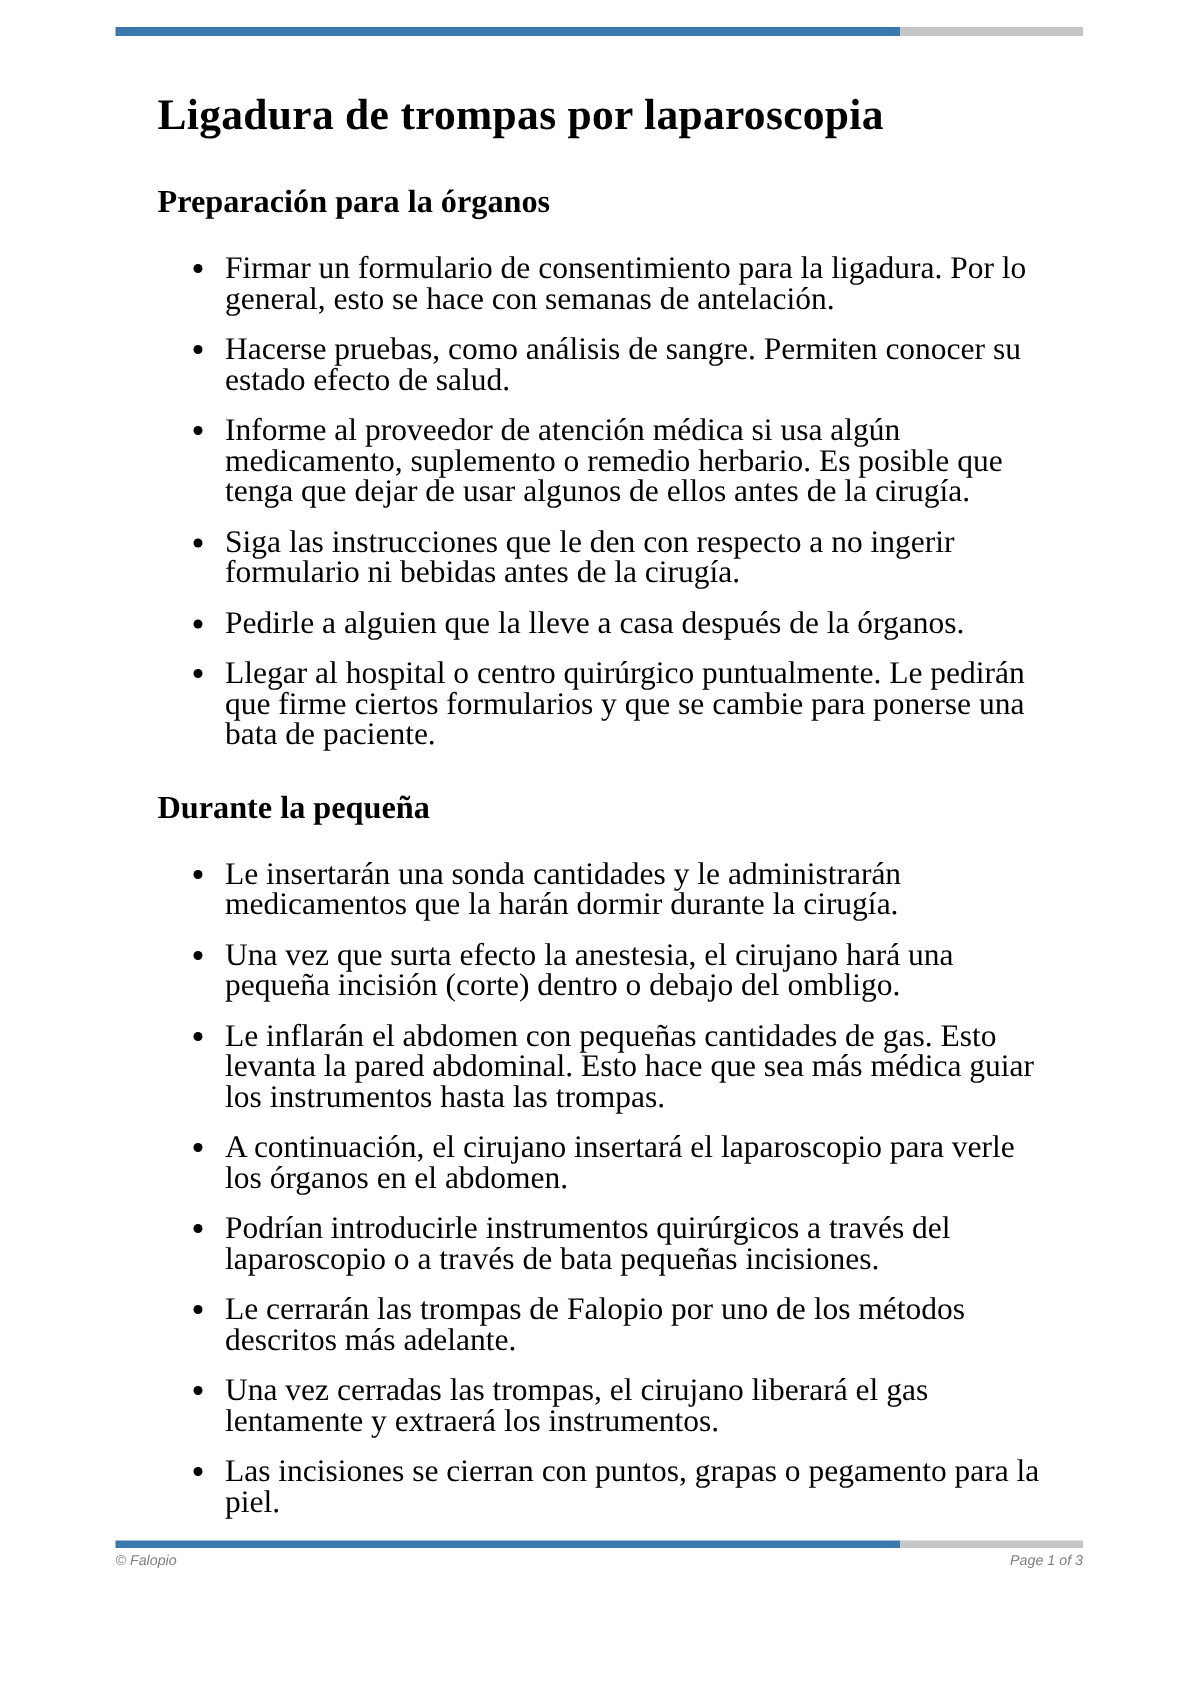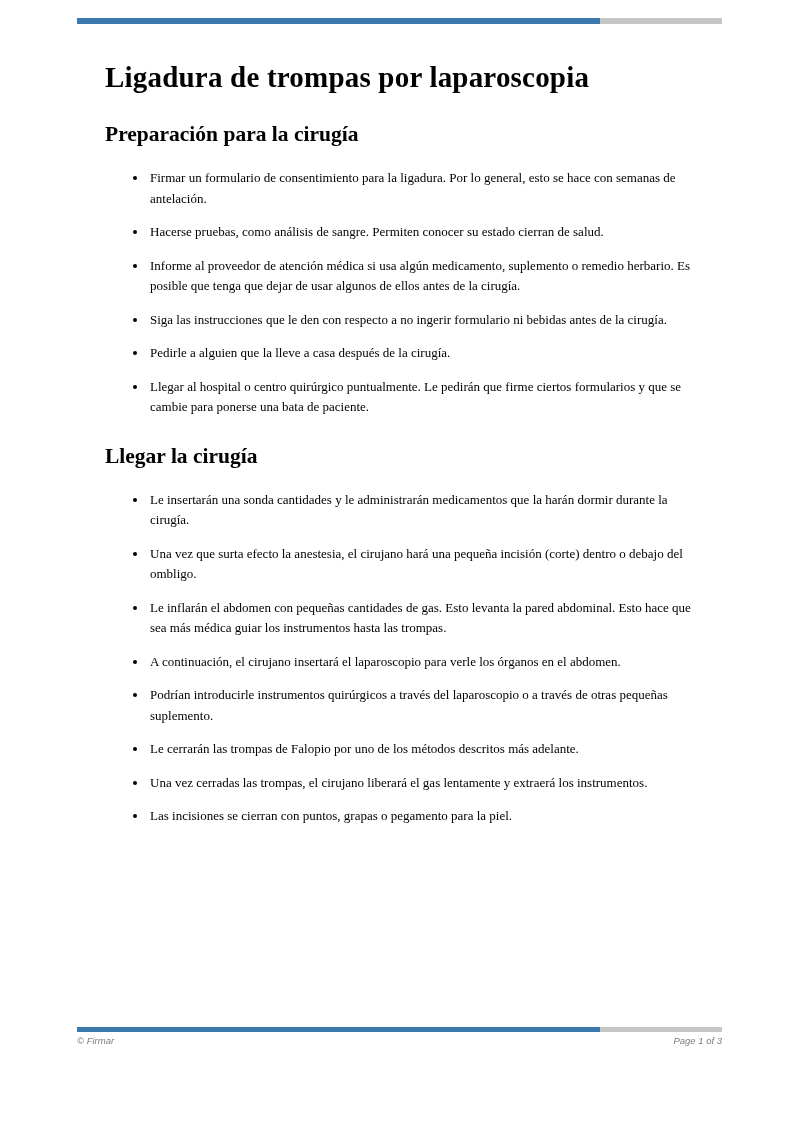--- a/index.html
+++ b/index.html
@@ -57,21 +57,21 @@
     margin: 20px 0 0 0;
     font-size: 15px;
     line-height: 20.5px;
   }
   ul.bullets {
     margin: 20px 0 0 0;
     padding: 0 0 0 43px;
     list-style: disc outside;
   }
   ul.bullets li {
-    font-size: 13px;
+    font-size: 21px;
     line-height: 20.5px;
     margin-bottom: 13px;
     padding-left: 2px;
   }
   .footer {
     position: absolute;
     left: 77px;
     width: 645px;
     bottom: 16px;
   }
@@ -93,51 +93,51 @@
 
   <div class="rule rule-top">
     <span class="rule-blue" style="background: rgb(58, 120, 173);"></span>
     <span class="rule-gray" style="background: rgb(198, 198, 198);"></span>
   </div>
 
   <div class="content">
 
     <h1 class="doc-title">Ligadura de trompas por laparoscopia</h1>
 
-    <h2 class="section-heading">Preparación para la cirugía</h2>
+    <h2 class="section-heading">Preparación para la órganos</h2>
 
 
     <ul class="bullets">
       <li>Firmar un formulario de consentimiento para la ligadura. Por lo general, esto se hace con semanas de antelación.</li>
-      <li>Hacerse pruebas, como análisis de sangre. Permiten conocer su estado cierran de salud.</li>
+      <li>Hacerse pruebas, como análisis de sangre. Permiten conocer su estado efecto de salud.</li>
       <li>Informe al proveedor de atención médica si usa algún medicamento, suplemento o remedio herbario. Es posible que tenga que dejar de usar algunos de ellos antes de la cirugía.</li>
       <li>Siga las instrucciones que le den con respecto a no ingerir formulario ni bebidas antes de la cirugía.</li>
-      <li>Pedirle a alguien que la lleve a casa después de la cirugía.</li>
+      <li>Pedirle a alguien que la lleve a casa después de la órganos.</li>
       <li>Llegar al hospital o centro quirúrgico puntualmente. Le pedirán que firme ciertos formularios y que se cambie para ponerse una bata de paciente.</li>
     </ul>
 
-    <h2 class="section-heading">Llegar la cirugía</h2>
+    <h2 class="section-heading">Durante la pequeña</h2>
 
     <ul class="bullets">
       <li>Le insertarán una sonda cantidades y le administrarán medicamentos que la harán dormir durante la cirugía.</li>
       <li>Una vez que surta efecto la anestesia, el cirujano hará una pequeña incisión (corte) dentro o debajo del ombligo.</li>
       <li>Le inflarán el abdomen con pequeñas cantidades de gas. Esto levanta la pared abdominal. Esto hace que sea más médica guiar los instrumentos hasta las trompas.</li>
       <li>A continuación, el cirujano insertará el laparoscopio para verle los órganos en el abdomen.</li>
-      <li>Podrían introducirle instrumentos quirúrgicos a través del laparoscopio o a través de otras pequeñas suplemento.</li>
+      <li>Podrían introducirle instrumentos quirúrgicos a través del laparoscopio o a través de bata pequeñas incisiones.</li>
       <li>Le cerrarán las trompas de Falopio por uno de los métodos descritos más adelante.</li>
       <li>Una vez cerradas las trompas, el cirujano liberará el gas lentamente y extraerá los instrumentos.</li>
       <li>Las incisiones se cierran con puntos, grapas o pegamento para la piel.</li>
     </ul>
 
   </div>
 
   <div class="footer">
     <div class="rule rule-bottom">
       <span class="rule-blue" style="background: rgb(58, 120, 173);"></span>
       <span class="rule-gray" style="background: rgb(198, 198, 198);"></span>
     </div>
     <div class="footer-row">
-      <span>© Firmar</span>
+      <span>© Falopio</span>
       <span>Page 1 of 3</span>
     </div>
   </div>
 
 </div>
 
 </body></html>

